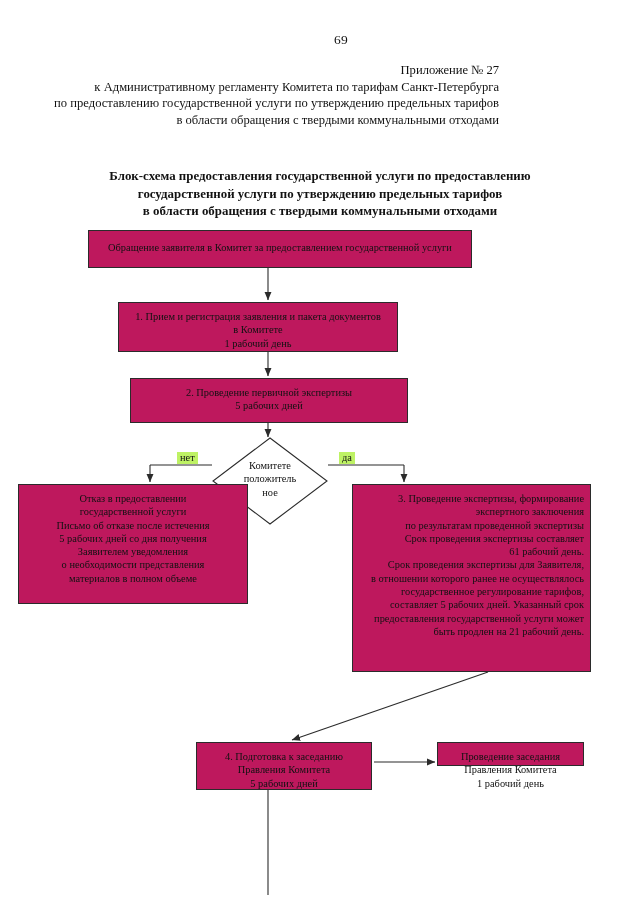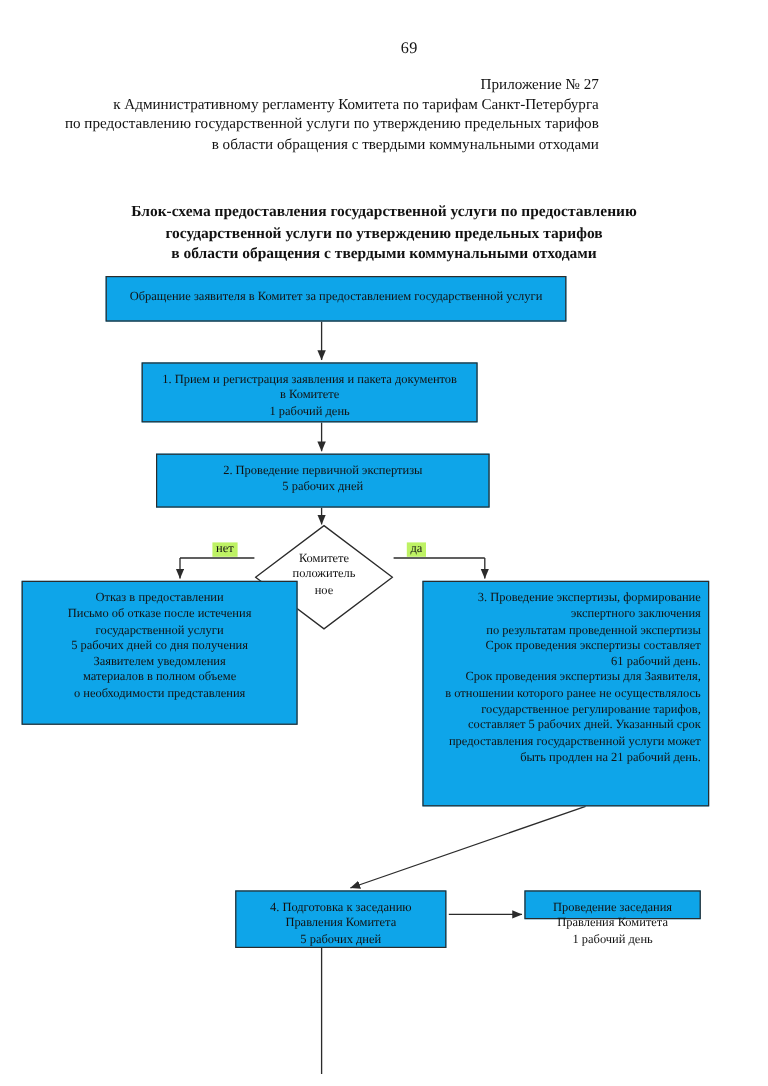--- a/index.html
+++ b/index.html
@@ -33,21 +33,21 @@
   }
   .doc-title div{white-space:nowrap;}
 
   
   .chart{position:absolute;top:0;left:0;width:640px;height:905px;}
   svg.lines{position:absolute;top:0;left:0;width:640px;height:905px;overflow:visible;}
 
   .node{
     position:absolute;box-sizing:border-box;
     border:1.1px solid #2b2b2b;
-    background:#0ea5e9;
+    background:#be185d;
     display:flex;align-items:flex-start;justify-content:center;
     text-align:center;
     font-size:10.4px;line-height:13.3px;
     padding:7px 6px 4px 6px;
   }
   .node .txt{width:100%;}
   .node .txt div{white-space:nowrap;}
 
   
   #node-request{left:88px;top:230px;width:384px;height:38px;align-items:center;padding-top:2px;}
@@ -157,26 +157,26 @@
         <div>ное</div>
       </div>
     </div>
 
     <div class="edge-label" id="label-no">нет</div>
     <div class="edge-label" id="label-yes">да</div>
 
     <div class="node" id="node-refusal">
       <div class="txt">
         <div>Отказ в предоставлении</div>
+        <div>государственной услуги</div>
         <div>Письмо об отказе после истечения</div>
-        <div>государственной услуги</div>
         <div>5 рабочих дней со дня получения</div>
         <div>Заявителем уведомления</div>
+        <div>о необходимости представления</div>
         <div>материалов в полном объеме</div>
-        <div>о необходимости представления</div>
       </div>
     </div>
 
     <div class="node" id="node-step3">
       <div class="txt">
         <div>3. Проведение экспертизы, формирование</div>
         <div>экспертного заключения</div>
         <div>по результатам проведенной экспертизы</div>
         <div>Срок проведения экспертизы составляет</div>
         <div>61 рабочий день.</div>

